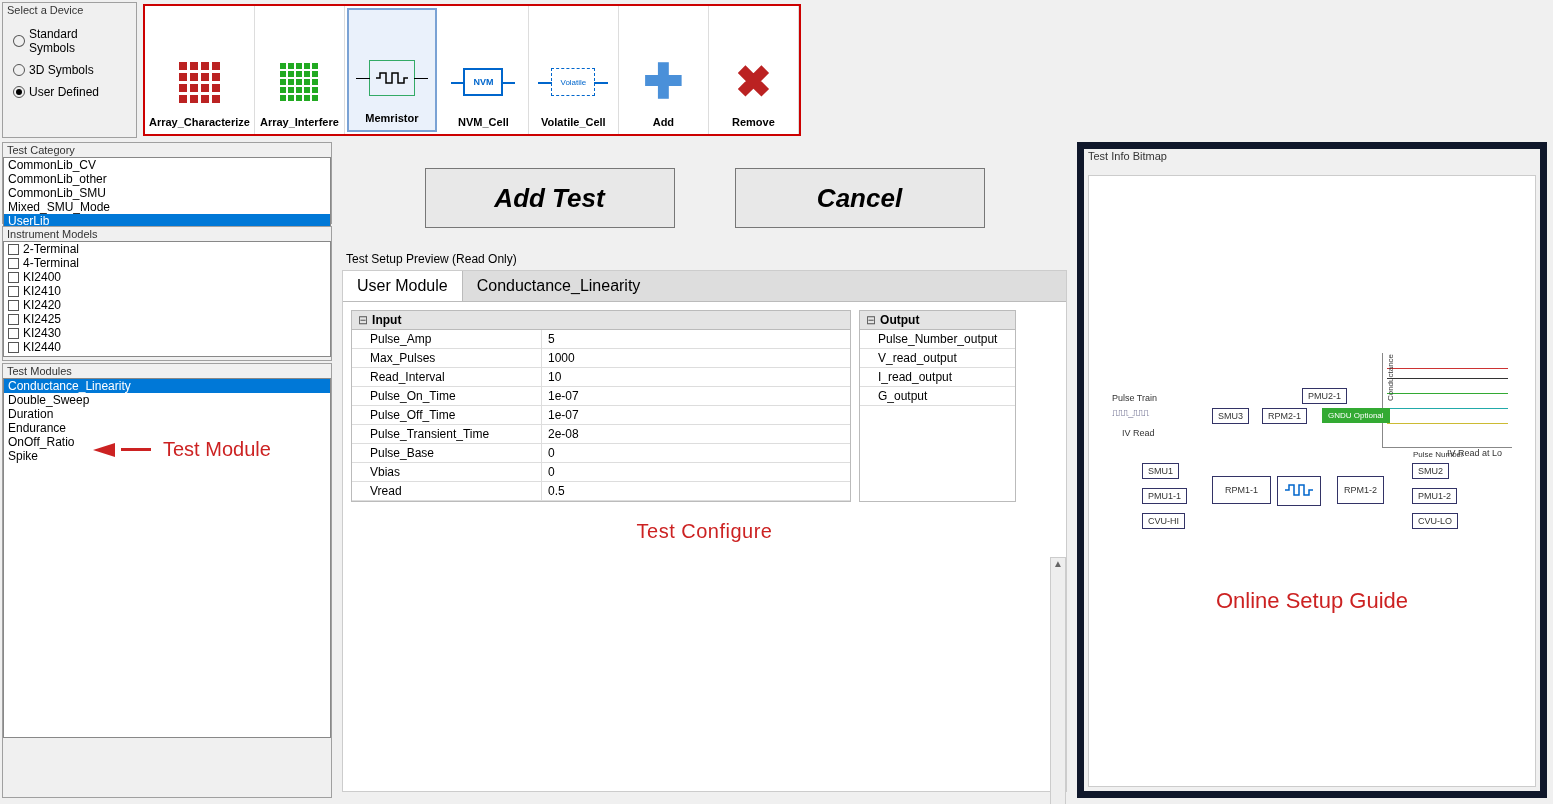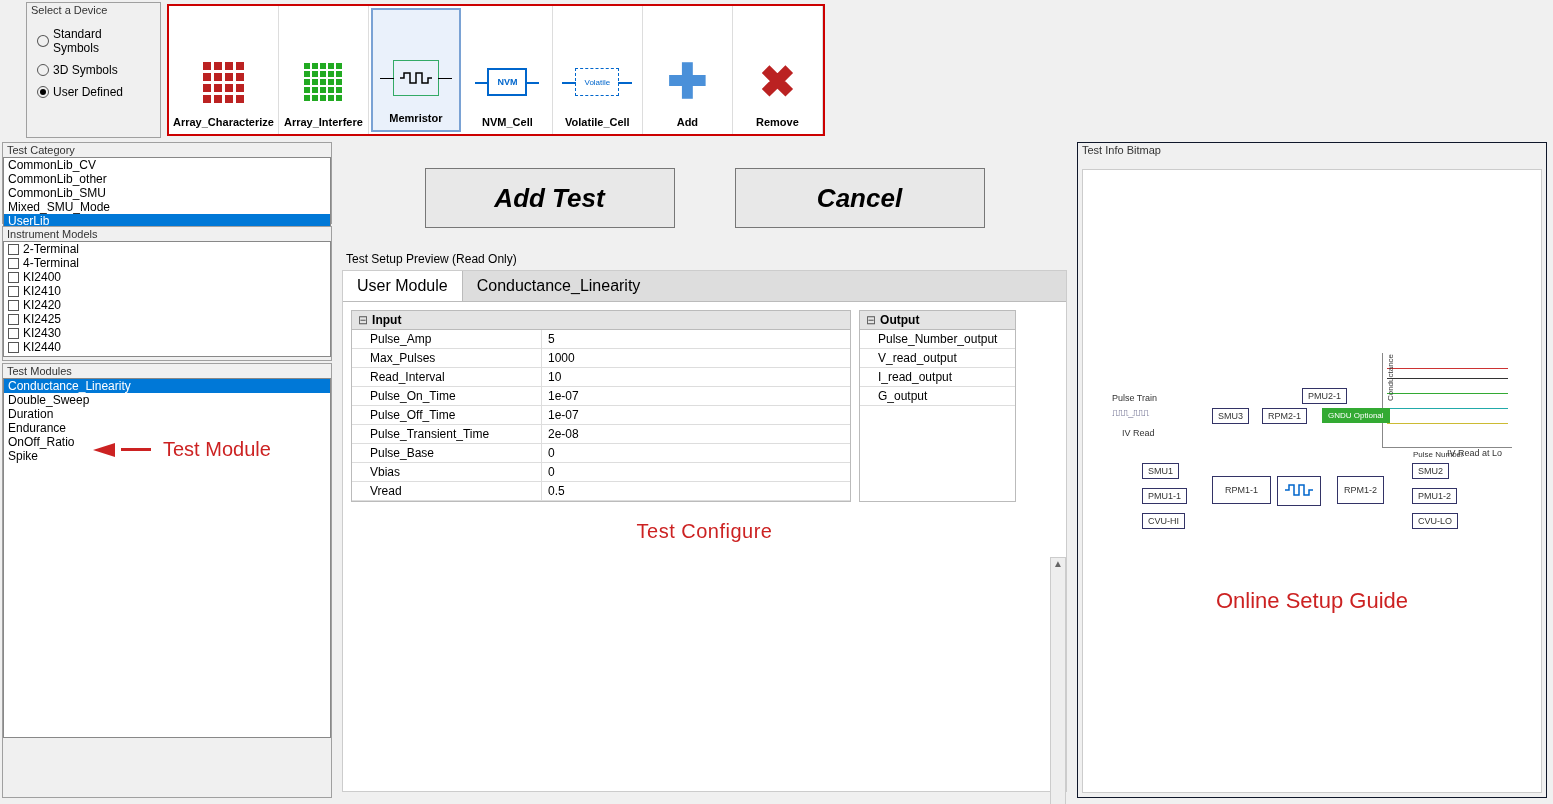--- a/index.html
+++ b/index.html
@@ -18,21 +18,20 @@
 }
 .panel-title {
   font-size: 11px;
   color: #333;
   padding: 1px 4px;
 }
 .top-row {
   display: flex;
   align-items: stretch;
   height: 140px;
-  padding-left: 24px;
 }
 .device-select {
   width: 135px;
   border: 1px solid #a0a0a0;
   background: #f0f0f0;
   margin: 2px;
 }
 .radio-group { padding: 6px 10px; }
 .radio-item {
   display: flex;
@@ -214,21 +213,21 @@
 .arrow-shape {
   width:0; height:0;
   border-top:7px solid transparent;
   border-bottom:7px solid transparent;
   border-right:22px solid #c22;
 }
 .arrow-tail { width:30px; height:3px; background:#c22;}
 
 .right-col {
   width: 470px;
-  border:1px solid #0f172a;
+  border:7px solid #0f172a;
   background:#f0f0f0;
   display:flex; flex-direction:column;
   margin-right:4px;
   gap:8px;
 }
 .bitmap-area {
   flex:1; background:#fff; margin:4px; border:1px solid #ccc;
   display:flex; flex-direction:column; align-items:center; justify-content:center;
 }
 .diagram-box {

